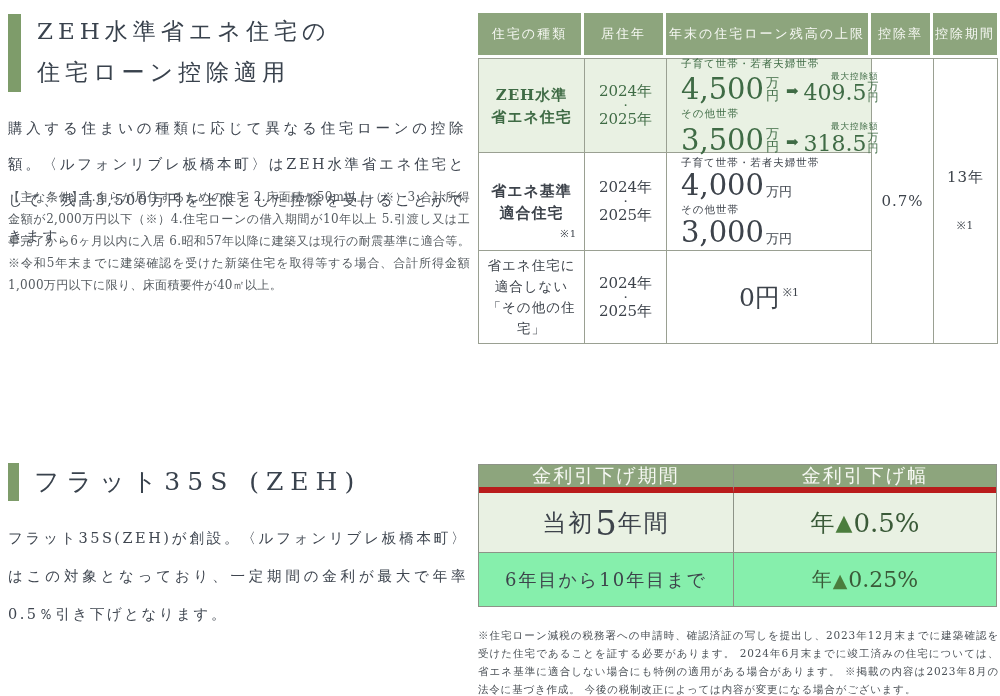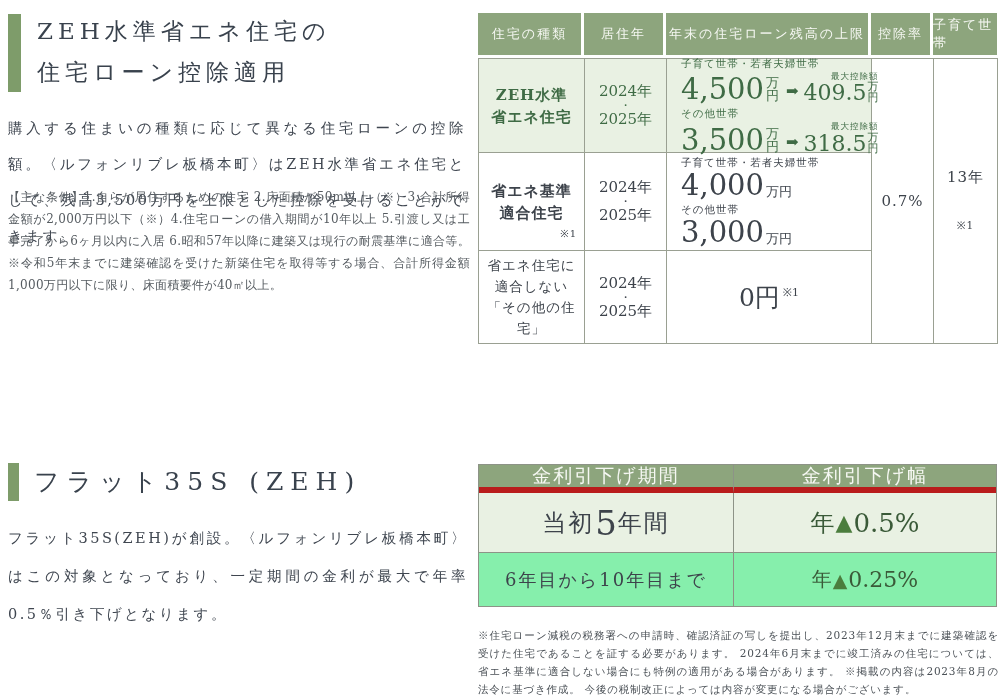--- a/index.html
+++ b/index.html
@@ -93,21 +93,21 @@
     <div>住宅ローン控除適用</div>
   </div>
   <div class="para para1">購入する住まいの種類に応じて異なる住宅ローンの控除額。〈ルフォンリブレ板橋本町〉はZEH水準省エネ住宅として、残高3,500万円を上限とした控除を受けることができます。</div>
   <div class="cond">【主な条件】1.自らが居住するための住宅 2.床面積が50m以上（※）3.合計所得金額が2,000万円以下（※）4.住宅ローンの借入期間が10年以上 5.引渡し又は工事完了から6ヶ月以内に入居 6.昭和57年以降に建築又は現行の耐震基準に適合等。 ※令和5年末までに建築確認を受けた新築住宅を取得等する場合、合計所得金額1,000万円以下に限り、床面積要件が40㎡以上。</div>
 
   <div class="t1-header">
     <div class="hcell hc1">住宅の種類</div>
     <div class="hcell hc2">居住年</div>
     <div class="hcell hc3">年末の住宅ローン残高の上限</div>
     <div class="hcell hc4">控除率</div>
-    <div class="hcell hc5">子育て世帯</div>
+    <div class="hcell hc5">控除期間</div>
   </div>
 
   <div class="t1-body">
 
     <div class="cell type-cell bg-green tx-green">
       <div>ZEH水準</div>
       <div>省エネ住宅</div>
     </div>
     <div class="cell year-cell bg-green tx-green">
       <div>2024年</div>

